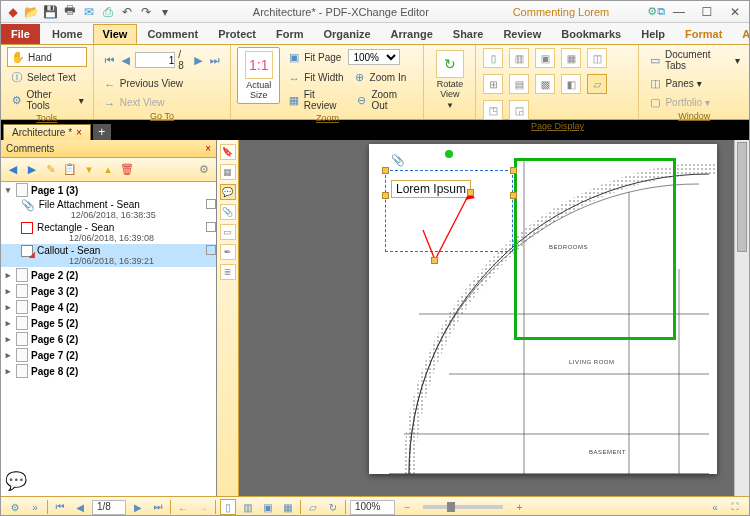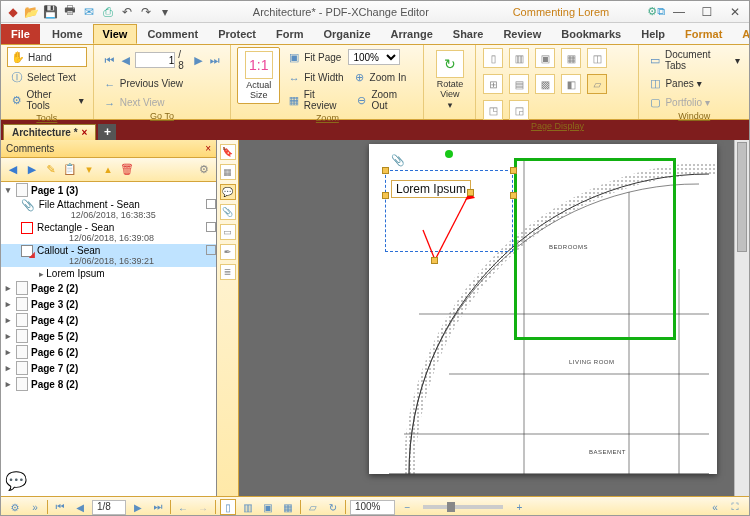--- a/index.html
+++ b/index.html
@@ -20,21 +20,21 @@
 .rgroup{ border-right:1px solid #e8ca7a; padding:2px 6px 0 6px; display:flex; flex-direction:column;}
 .rgroup .body{flex:1; display:flex; align-items:flex-start; gap:4px;}
 .rgroup .label{ text-align:center; font-size:9px; color:#8a6a1a; padding-bottom:17px;text-decoration:underline;}
 .rbtn{ display:flex; align-items:center; gap:3px; font-size:10px; color:#333; padding:2px 3px;}
 .rbtn .ic{ width:14px;height:14px; display:inline-flex;align-items:center;justify-content:center; color:#5b8ec1; font-size:11px;}
 .vcol{display:flex; flex-direction:column; gap:1px;}
 .bigbtn{ width:44px; display:flex; flex-direction:column; align-items:center; font-size:9px; color:#333; text-align:center; gap:1px; padding:3px 0;}
 .bigbtn .bic{ width:28px;height:28px; border:1px solid #e8ca7a; background:#fff; display:flex;align-items:center;justify-content:center; font-size:14px; color:#5b8ec1;}
 .bigbtn.active{ background:#fff; border:1px solid #d4a43a; border-radius:2px;}
 .smsquare{width:20px;height:20px;border:1px solid #e8ca7a;background:#fff;margin:1px;display:inline-flex;align-items:center;justify-content:center;font-size:10px;color:#888;}
-.doctabbar{ height:20px; background:#7f1d1d; display:flex; align-items:flex-end;font-weight:bold;}
+.doctabbar{ height:20px; background:#000000; display:flex; align-items:flex-end;}
 .doctab{ background:linear-gradient(#fff4cc,#ffe08a); border:1px solid #9a7a2a; border-bottom:none; padding:2px 8px; font-size:10px; color:#333; margin-left:2px;}
 .doctab .x{ color:#a00; margin-left:4px;}
 .addtab{ color:#fff; background:#555; width:18px;height:16px;display:flex;align-items:center;justify-content:center; margin-left:2px; font-size:12px;}
 .workarea{ height:356px; display:flex; background:#3a3a3a;}
 .comments{ width:216px; background:#fff; border-right:1px solid #888; display:flex; flex-direction:column;}
 .comments .hdr{ background:linear-gradient(#ffe9a8,#ffd977); height:18px; display:flex; align-items:center; padding:0 5px; font-size:10px; color:#333; border-bottom:1px solid #d4a43a;}
 .comments .hdr .x{ margin-left:auto; color:#a00; cursor:pointer;}
 .comments .toolbar{ height:24px; background:linear-gradient(#fff8e5,#ffe9a8); display:flex;align-items:center; gap:3px; padding:0 4px; border-bottom:1px solid #d4a43a;}
 .comments .toolbar .ti{ width:16px;height:16px;display:flex;align-items:center;justify-content:center;font-size:11px;}
 .tree{ flex:1; overflow:auto; font-size:10px;}
@@ -295,21 +295,20 @@
             <span class="sqico" style="background:#fff;border:1px solid #888;position:relative">
               <span style="position:absolute;right:-3px;bottom:-3px;color:#d33;font-size:8px">◢</span>
             </span>
             <div>
               <div>Callout - Sean</div>
               <div class="meta">12/06/2018, 16:39:21</div>
             </div>
             <span class="chk"></span>
           </div>
         </div>
-        <div class="citem" style="padding-left: 38px;"><span class="twist">▸</span> Lorem Ipsum</div>
         <div class="tnode bold">
           <span class="twist">▸</span>
           <span class="pgicon"></span>
           <span>Page 2 (2)</span>
         </div>
         <div class="tnode bold">
           <span class="twist">▸</span>
           <span class="pgicon"></span>
           <span>Page 3 (2)</span>
         </div>

